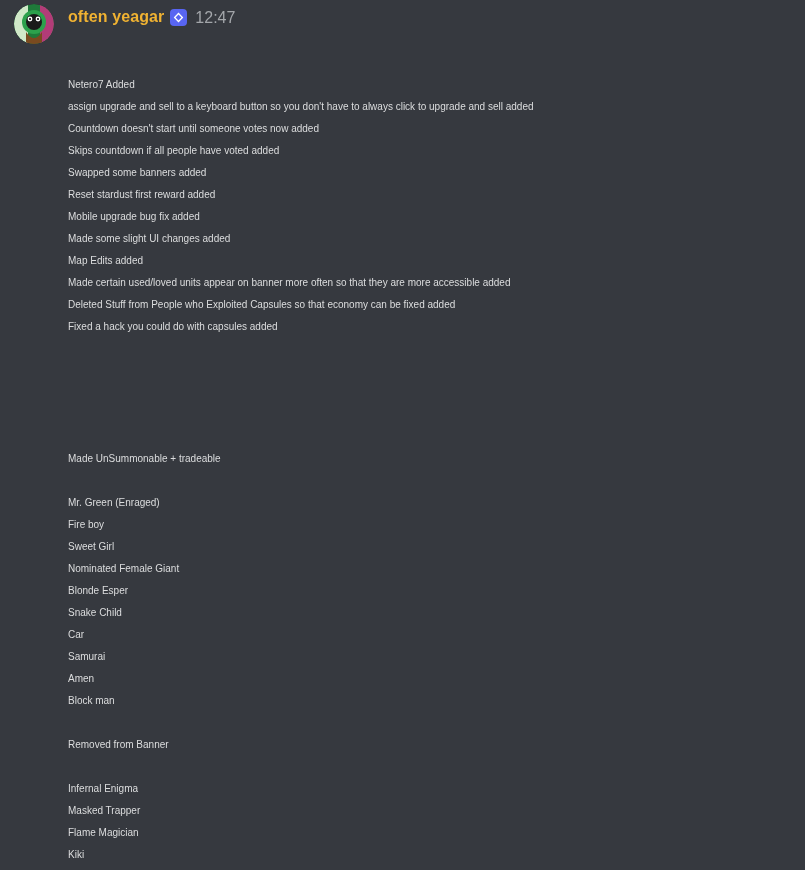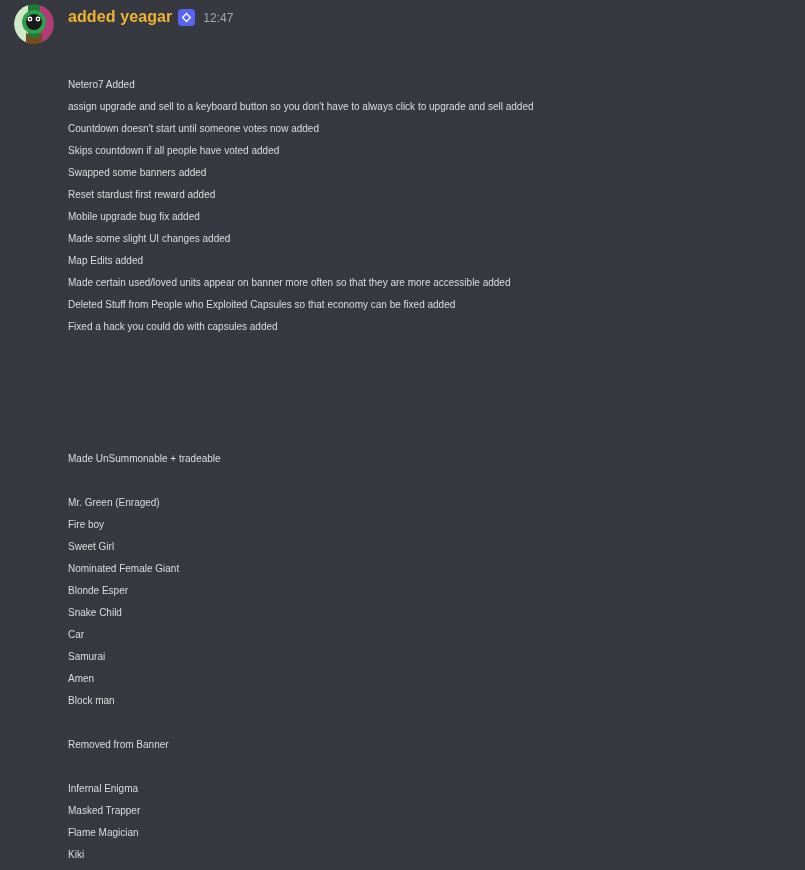--- a/index.html
+++ b/index.html
@@ -50,21 +50,21 @@
     width: 17px;
     height: 17px;
     border-radius: 4px;
     background: #5865f2;
     margin-left: 6px;
     flex: 0 0 auto;
   }
   .badge svg { display: block; }
   .timestamp {
     color: #a3a6aa;
-    font-size: 12px;
+    font-size: 16px;
     margin-left: 8px;
     position: relative;
     top: 1px;
   }
   .msg-body {
     font-size: 16px;
     line-height: 22px;
     color: #dcddde;
     white-space: pre-wrap;
     word-wrap: break-word;
@@ -99,21 +99,21 @@
         <path d="M12 28 Q20 40 28 28 L28 40 L12 40 Z" fill="#7a4a1f"></path>
         <circle cx="16" cy="15" r="2.4" fill="#ffffff"></circle>
         <circle cx="24" cy="15" r="2.4" fill="#ffffff"></circle>
         <circle cx="16" cy="15" r="1.1" fill="#111111"></circle>
         <circle cx="24" cy="15" r="1.1" fill="#111111"></circle>
       </g>
     </svg>
   </div>
 
   <div class="msg-header">
-    <span class="username">added yeagar</span>
+    <span class="username">often yeagar</span>
     <span class="badge">
       <svg width="11" height="11" viewBox="0 0 12 12" xmlns="http://www.w3.org/2000/svg">
         <path d="M6 0.5 L11.2 6 L6 11.5 L0.8 6 Z" fill="#ffffff"></path>
         <path d="M6 2.6 L9.2 6 L6 9.4 L2.8 6 Z" fill="#5865f2"></path>
       </svg>
     </span>
     <span class="timestamp">12:47</span>
   </div>
 
   <div class="msg-body">

